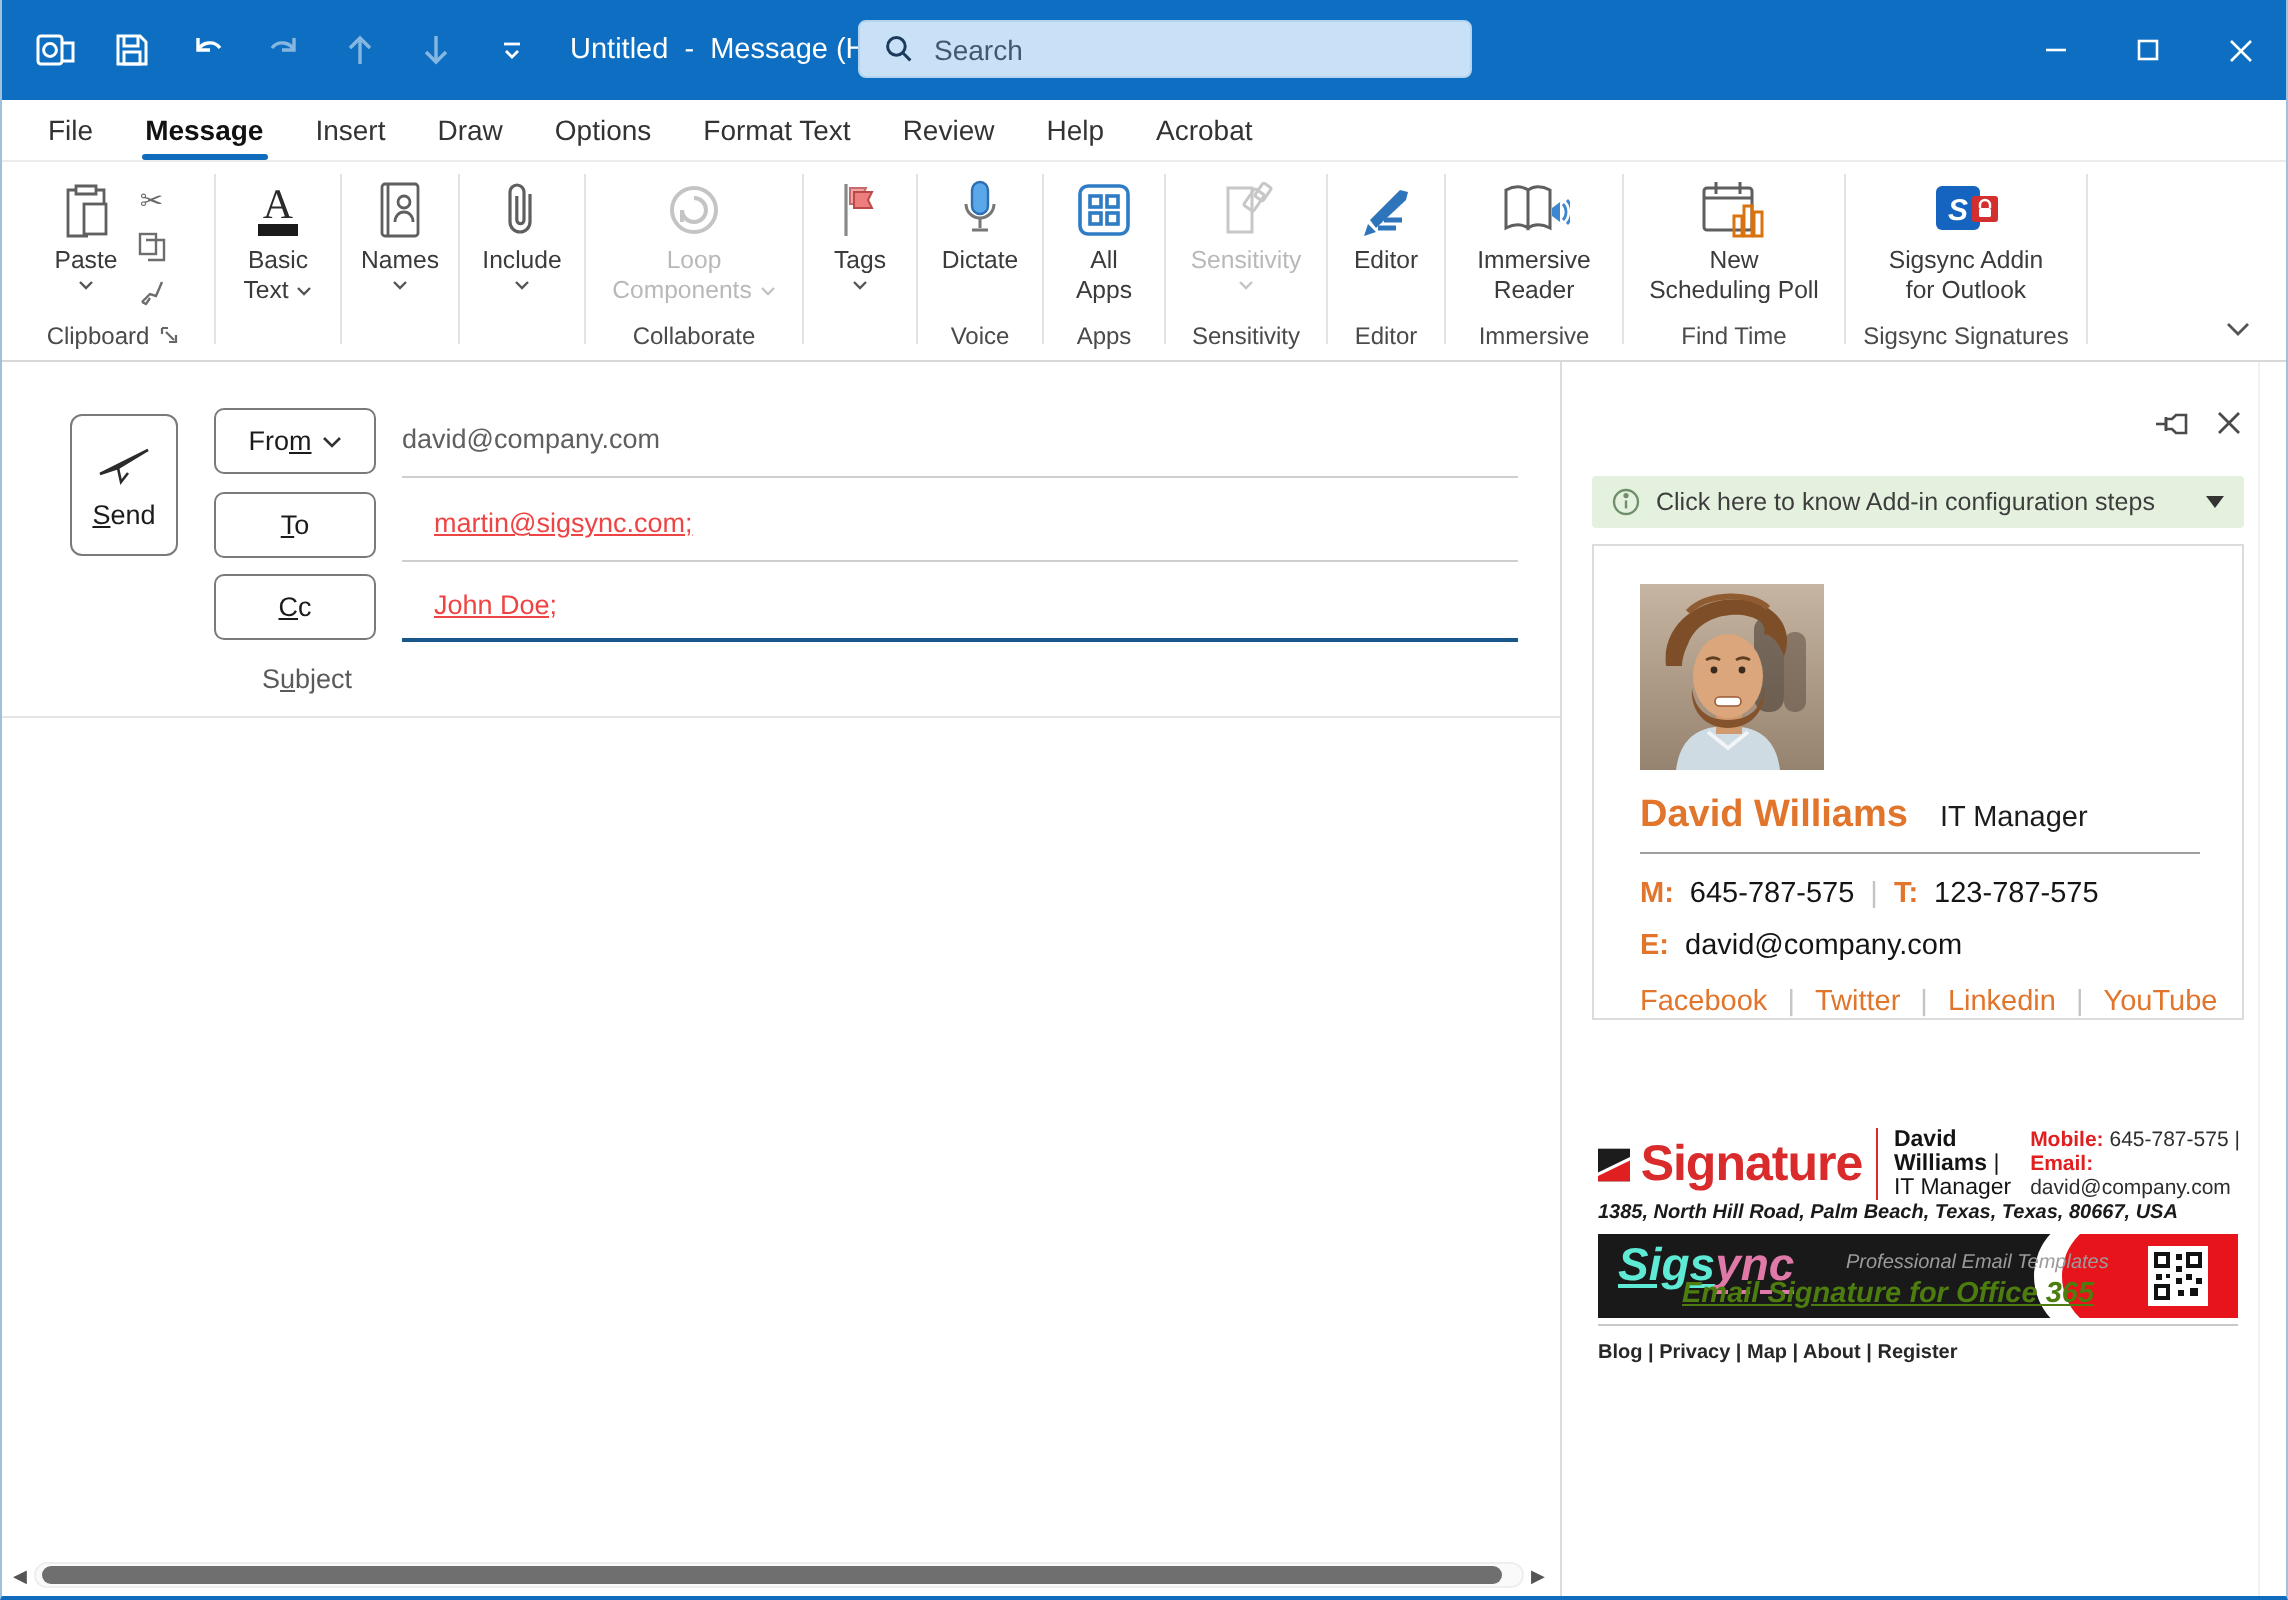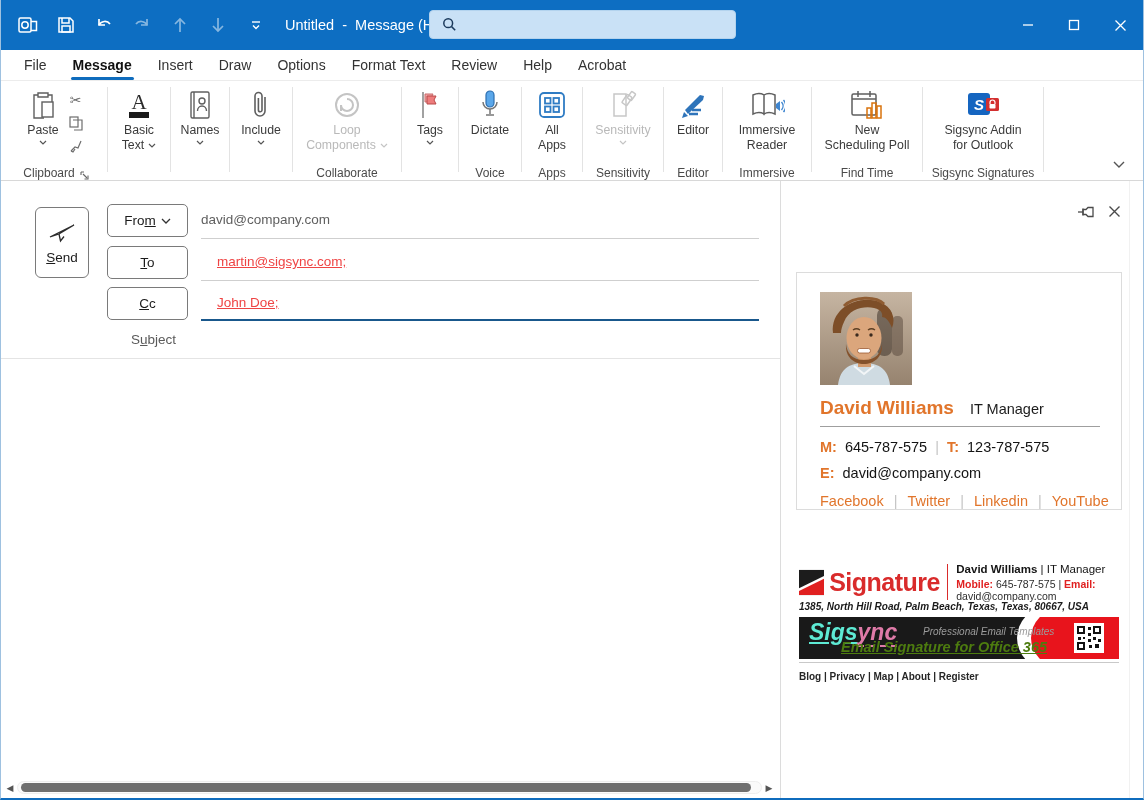--- a/index.html
+++ b/index.html
@@ -24,21 +24,21 @@
   .menubar { position:absolute; left:0; top:50px; width:100%; height:31px; background:#fff; border-bottom:1px solid #ececec; display:flex; align-items:stretch; padding-left:10px; }
   .mtab { position:relative; display:flex; align-items:center; padding:0 13px; font-size:14px; color:#333; }
   .mtab.active { font-weight:700; color:#111;text-align:center; }
   .mtab.active::after { content:""; position:absolute; left:11px; right:11px; bottom:0; height:3px; border-radius:2px; background:var(--accent,#0f6cbd); }
   
   .ribbon { position:absolute; left:0; top:81px; width:100%; height:100px; background:#fff; border-bottom:1px solid #d8d8d8; display:flex; align-items:stretch; padding-left:6px; }
   .rcell { display:flex; flex-direction:column; align-items:center; }
   .rbody { flex:1; display:flex; flex-direction:column; align-items:center; padding-top:6px; }
   .ricon { height:36px; display:flex; align-items:center; justify-content:center; }
   .rl { font-size:12.3px; color:#3b3b3b; line-height:15px; text-align:center; display:flex; align-items:center; gap:4px; justify-content:center; }
-  .rgl { height:25px; font-size:12px; color:#4a4a4a; display:flex; align-items:flex-end; gap:5px; }
+  .rgl { height:25px; font-size:12px; color:#4a4a4a; display:flex; align-items:center; gap:5px; }
   .rdiv { width:1px; background:#e3e3e3; margin:6px 2px 8px 2px; }
   .gray { color:#b9b9b9 !important; }
   .clip-top { display:flex; gap:8px; align-items:flex-start; }
   .clip-small { display:flex; flex-direction:column; gap:5px; padding-top:4px; }
   .clip-small .sbtn { width:18px; height:18px; display:flex; align-items:center; justify-content:center; color:#6d6d6d; font-size:14px; }
   .collapse-chevron { position:absolute; right:18px; bottom:12px; }
   
   .compose { position:absolute; left:0; top:181px; width:779px; bottom:0; background:#fff; }
   .vdivider { position:absolute; left:779px; top:181px; bottom:0; width:1px; background:#dcdcdc; }
   .send-btn { position:absolute; left:34px; top:26px; width:54px; height:71px; border:1px solid #7a7a7a; border-radius:6px; background:#fff; display:flex; flex-direction:column; align-items:center; justify-content:center; gap:7px; font-size:13.5px; color:#1b1b1b; }
@@ -71,21 +71,21 @@
   .sig-row { display:flex; align-items:center; gap:8px; margin-top:12px; font-size:14.5px; color:#141414; }
   .olabel { color:var(--orange,#e1752b); font-weight:700; }
   .psep { color:#c4c4c4; }
   .sig-links { display:flex; align-items:center; gap:10px; margin-top:12px; font-size:14.5px; }
   .sig-links a { color:var(--orange,#e1752b); text-decoration:none; }
   
   .sig2 { position:absolute; left:18px; top:381px; width:322px; }
   .sig2-head { display:flex; align-items:center; height:40px; }
   .sig2-logotext { font-size:25px; font-weight:700; color:var(--red,#d92b2b); margin-left:5px; letter-spacing:-.5px; }
   .sig2-vr { width:2px; height:36px; background:var(--red,#d92b2b); margin:0 8px 0 7px; }
-  .sig2-info { display:flex; flex-direction:column; gap:3px; }
+  .sig2-info { display:flex; flex-direction:row; gap:3px; }
   .sig2-line1 { font-size:11.5px; color:#141414; }
   .sig2-line1 b { font-weight:700; }
   .sig2-line2 { font-size:10.5px; color:#2e2e2e; }
   .rlabel2 { color:#e02020; font-weight:700; }
   .sig2-addr { position:absolute; left:18px; top:420px; font-size:10px; font-weight:700; font-style:italic; color:#1a1a1a;text-align:right; }
   .promo { position:absolute; left:18px; top:436px; width:320px; height:42px; background:#191919; overflow:hidden; }
   .promo-white { position:absolute; right:-16px; top:-10px; width:118px; height:62px; background:#fff; border-radius:31px 0 0 31px; }
   .promo-red { position:absolute; right:-16px; top:-8px; width:104px; height:58px; background:#e8141c; border-radius:29px 0 0 29px; }
   .promo-brand { position:absolute; left:10px; top:2px; font-size:23px; font-weight:700; font-style:italic; }
   .brand-white { color:#5eead4;text-decoration:underline; }
@@ -148,20 +148,21 @@
             <path d="M3 6.5l3 3 3-3"></path>
         </svg>
       </div>
     </div>
     <span class="win-title">Untitled  -  Message (HTML)</span>
     <div class="searchbox">
       <svg width="15" height="15" viewBox="0 0 15 15" fill="none" stroke="#1b3a5c" stroke-width="1.5">
         <circle cx="6.2" cy="6.2" r="4.4"></circle>
           <path d="M9.6 9.6l3.6 3.6"></path>
       </svg>
+      <input type="text" placeholder="Search" style="">
     </div>
     <div class="win-controls">
       <div class="wbtn">
         <svg width="12" height="12" viewBox="0 0 12 12" stroke="#fff" stroke-width="1.3">
             <path d="M1 6h10"></path>
           </svg>
       </div>
       <div class="wbtn">
         <svg width="12" height="12" viewBox="0 0 12 12" fill="none" stroke="#fff" stroke-width="1.3">
             <rect x="1.5" y="1.5" width="9" height="9"></rect>
@@ -532,20 +533,31 @@
           <path d="M6 4.5v7"></path>
           <path d="M6 5.5h3l2-2h5v9h-5l-2-2H6z"></path>
       </svg>
     </div>
     <div class="close-btn">
       <svg width="13" height="13" viewBox="0 0 13 13" stroke="#4a4a4a" stroke-width="1.4">
           <path d="M1.5 1.5l10 10M11.5 1.5l-10 10"></path>
         </svg>
     </div>
 
+    <div class="info-banner">
+      <svg width="14" height="14" viewBox="0 0 14 14" fill="none" stroke="#6f8f6a" stroke-width="1.2">
+        <circle cx="7" cy="7" r="6"></circle>
+          <path d="M7 6.2v4"></path>
+          <circle cx="7" cy="3.8" r="0.7" fill="#6f8f6a"></circle>
+      </svg>
+      <span>Click here to know Add-in configuration steps</span>
+      <svg class="caret" width="9" height="6" viewBox="0 0 9 6">
+          <path d="M0 0h9L4.5 6z" fill="#333"></path>
+        </svg>
+    </div>
 
     <div class="sig-card">
       <svg width="92" height="93" viewBox="0 0 92 93">
         <defs>
           <linearGradient id="bgv" x1="0" y1="0" x2="0" y2="1">
             <stop offset="0" stop-color="#c6b5a2"></stop>
               <stop offset="1" stop-color="#96836f"></stop>
           </linearGradient>
         </defs>
         <rect width="92" height="93" fill="url(#bgv)"></rect>

